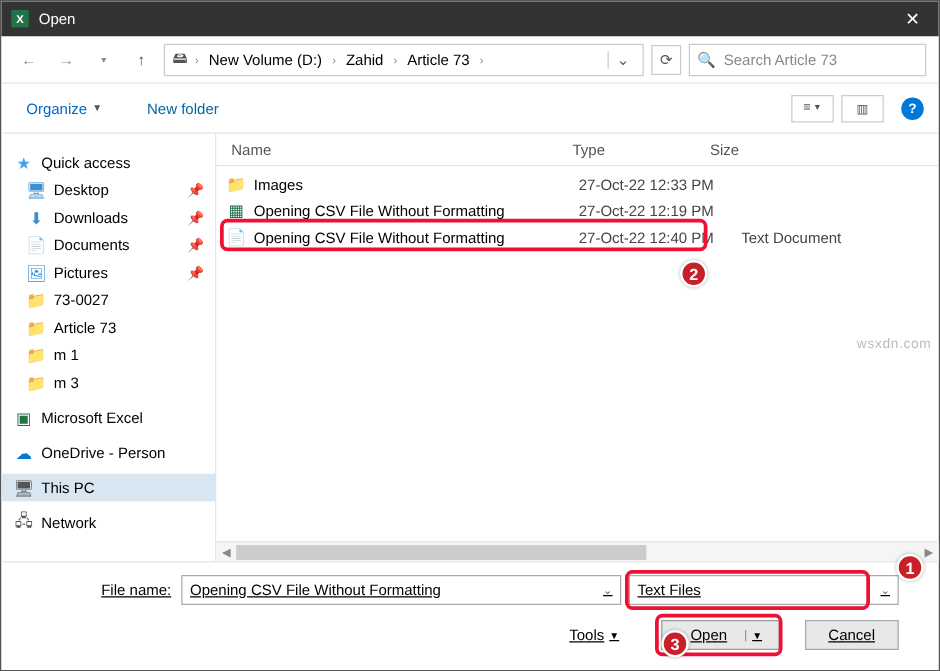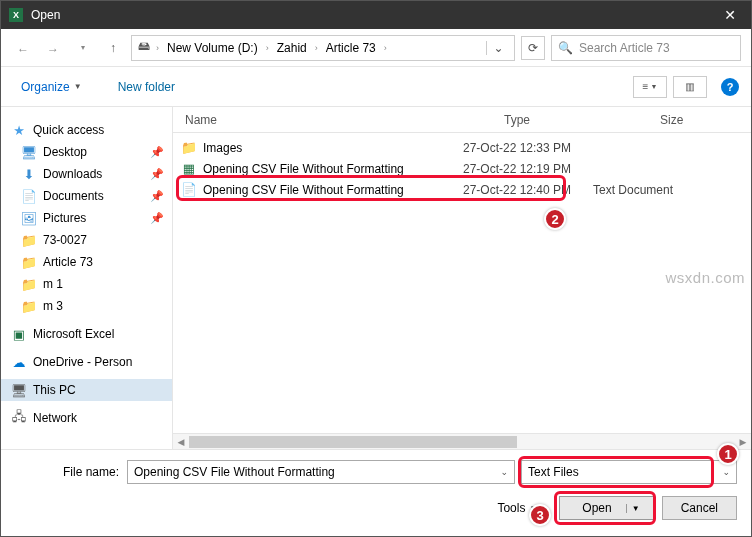--- a/index.html
+++ b/index.html
@@ -36,56 +36,56 @@
     .ic-folder { color: #f8d775; }
     .ic-desktop { color: #3b8fd4; }
     .ic-downloads { color: #3b8fd4; }
     .ic-docs { color: #3b8fd4; }
     .ic-pics { color: #3b8fd4; }
     .ic-excel { color: #217346; }
     .ic-onedrive { color: #0078d4; }
     .ic-pc { color: #555; }
     .ic-network { color: #555; }
     .filepane { flex: 1; display: flex; flex-direction: column; }
-    .columns { display: flex; height: 26px; border-bottom: 1px solid #e5e5e5; align-items: center; color: #555; gap: 46px; }
+    .columns { display: flex; height: 26px; border-bottom: 1px solid #e5e5e5; align-items: center; color: #555; }
     .col-name { width: 285px; padding-left: 12px; }
     .col-date { width: 130px; }
     .col-type { width: 110px; }
     .col-size { width: 40px; }
     .filelist { flex: 1; padding-top: 4px; position: relative; }
     .file-row { display: flex; align-items: center; height: 21px; padding-left: 8px; cursor: pointer; }
     .file-row .ficon { width: 16px; height: 16px; display: flex; align-items: center; justify-content: center; margin-right: 6px; font-size: 13px; }
     .file-row .fname { width: 260px; white-space: nowrap; overflow: hidden; }
     .file-row .fdate { width: 130px; color: #444; }
     .file-row .ftype { width: 120px; color: #444; white-space: nowrap; overflow: hidden; }
     .ic-folder-y { color: #f8d775; }
     .ic-xls { color: #217346; }
     .ic-txt { color: #888; }
     .highlight-red { position: absolute; border: 3px solid #e13; border-radius: 6px; pointer-events: none; }
     .badge { position: absolute; width: 22px; height: 22px; border-radius: 50%; background: #c7202a; color: #fff; display: flex; align-items: center; justify-content: center; font-weight: bold; font-size: 13px; pointer-events: none; border: 2px solid #fff; box-shadow: 0 0 3px rgba(0,0,0,0.3); }
     .scrollbar-h { height: 16px; border-top: 1px solid #e5e5e5; background: #f5f5f5; display: flex; align-items: center; margin-top: auto; }
     .scrollbar-h .sb-btn { width: 16px; text-align: center; color: #888; cursor: pointer; font-size: 9px; }
     .scrollbar-h .sb-track { flex: 1; height: 12px; position: relative; }
     .scrollbar-h .sb-thumb { position: absolute; left: 0; width: 60%; height: 100%; background: #ccc; }
-    .footer { border-top: 1px solid #e5e5e5; padding: 10px 14px 12px; }
+    .footer { border-top: 1px solid #e5e5e5; padding: 10px 32px 12px; text-decoration: underline; }
     .footer-row { display: flex; align-items: center; margin-bottom: 12px; }
     .fn-label { width: 112px; text-align: right; padding-right: 8px; }
     .fn-input { flex: 1; height: 24px; border: 1px solid #aaa; padding: 0 6px; display: flex; align-items: center; justify-content: space-between; background: #fff; }
     .fn-input .dd { color: #555; font-size: 9px; }
     .filter-wrap { width: 216px; height: 24px; margin-left: 6px; position: relative; }
     .filter { width: 100%; height: 100%; border: 1px solid #aaa; padding: 0 6px; display: flex; align-items: center; justify-content: space-between; background: #fff; cursor: pointer; }
     .filter .dd { color: #555; font-size: 9px; }
-    .btn-row { display: flex; align-items: center; justify-content: flex-end; gap: 8px; }
+    .btn-row { display: flex; align-items: center; justify-content: flex-end; gap: 20px; }
     .tools { cursor: pointer; display: flex; align-items: center; gap: 4px; margin-right: 14px; }
     .tools .dd { font-size: 8px; }
     .open-btn-wrap { position: relative; }
     .btn { height: 24px; border: 1px solid #aaa; background: #e8e8e8; padding: 0 18px; cursor: pointer; display: flex; align-items: center; }
     .btn.open { padding: 0 8px 0 22px; border: 1px solid #999; }
     .btn.open .dd-split { border-left: 1px solid #999; padding: 0 5px; margin-left: 14px; font-size: 8px; }
-    .watermark { position: absolute; right: 6px; top: 50%; color: #bbb; font-size: 15px; transform: rotate(0deg); letter-spacing: 0.5px; margin-left: 48px; }
+    .watermark { position: absolute; right: 6px; top: 50%; color: #bbb; font-size: 11px; transform: rotate(0deg); letter-spacing: 0.5px; margin-left: 48px; }
   </style>
 </head>
 <body>
 
 <div class="titlebar">
   <div class="app-icon">X</div>
   <div class="title">Open</div>
   <div class="close">✕</div>
 </div>
 

